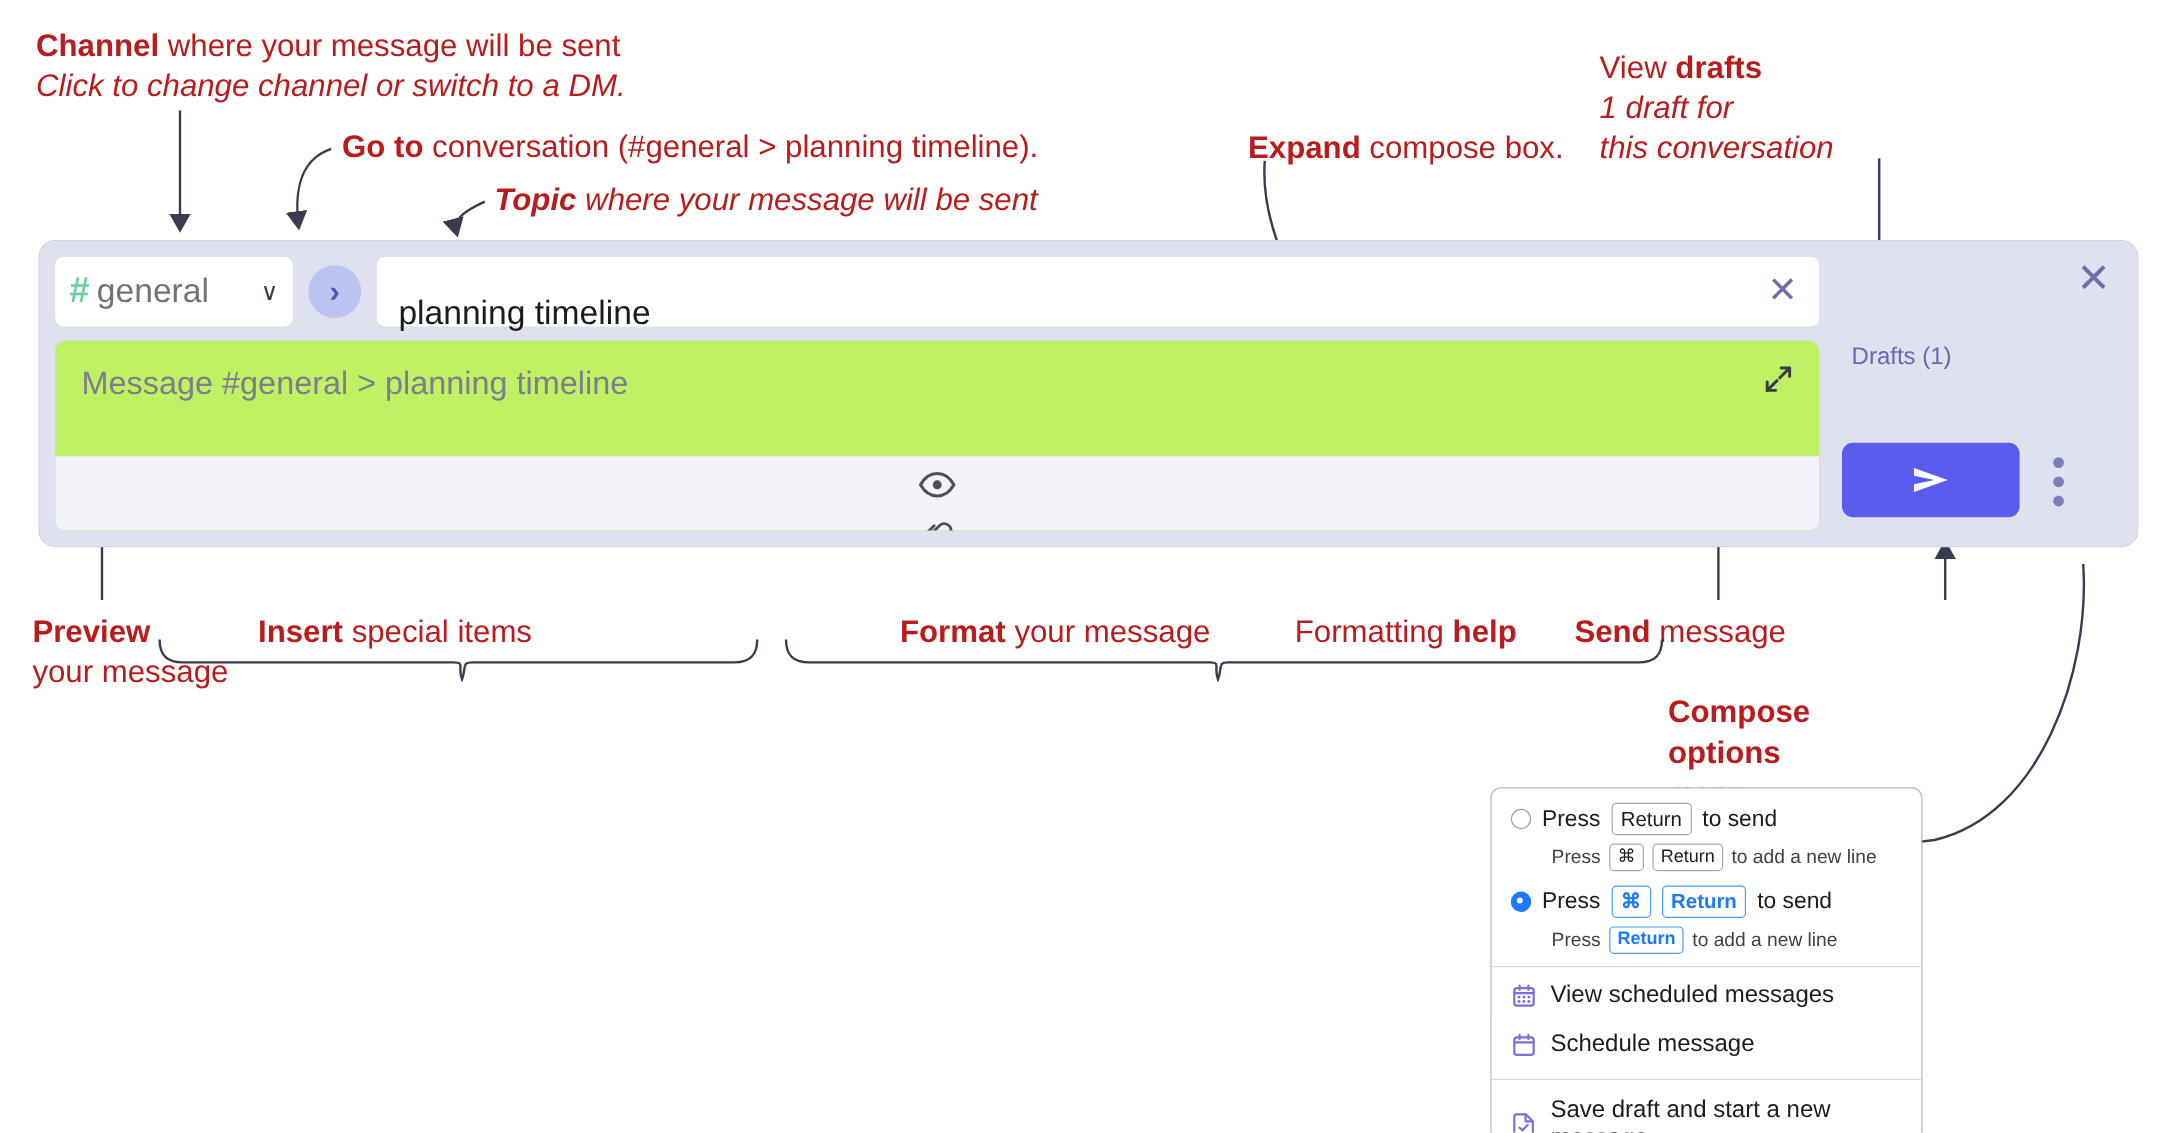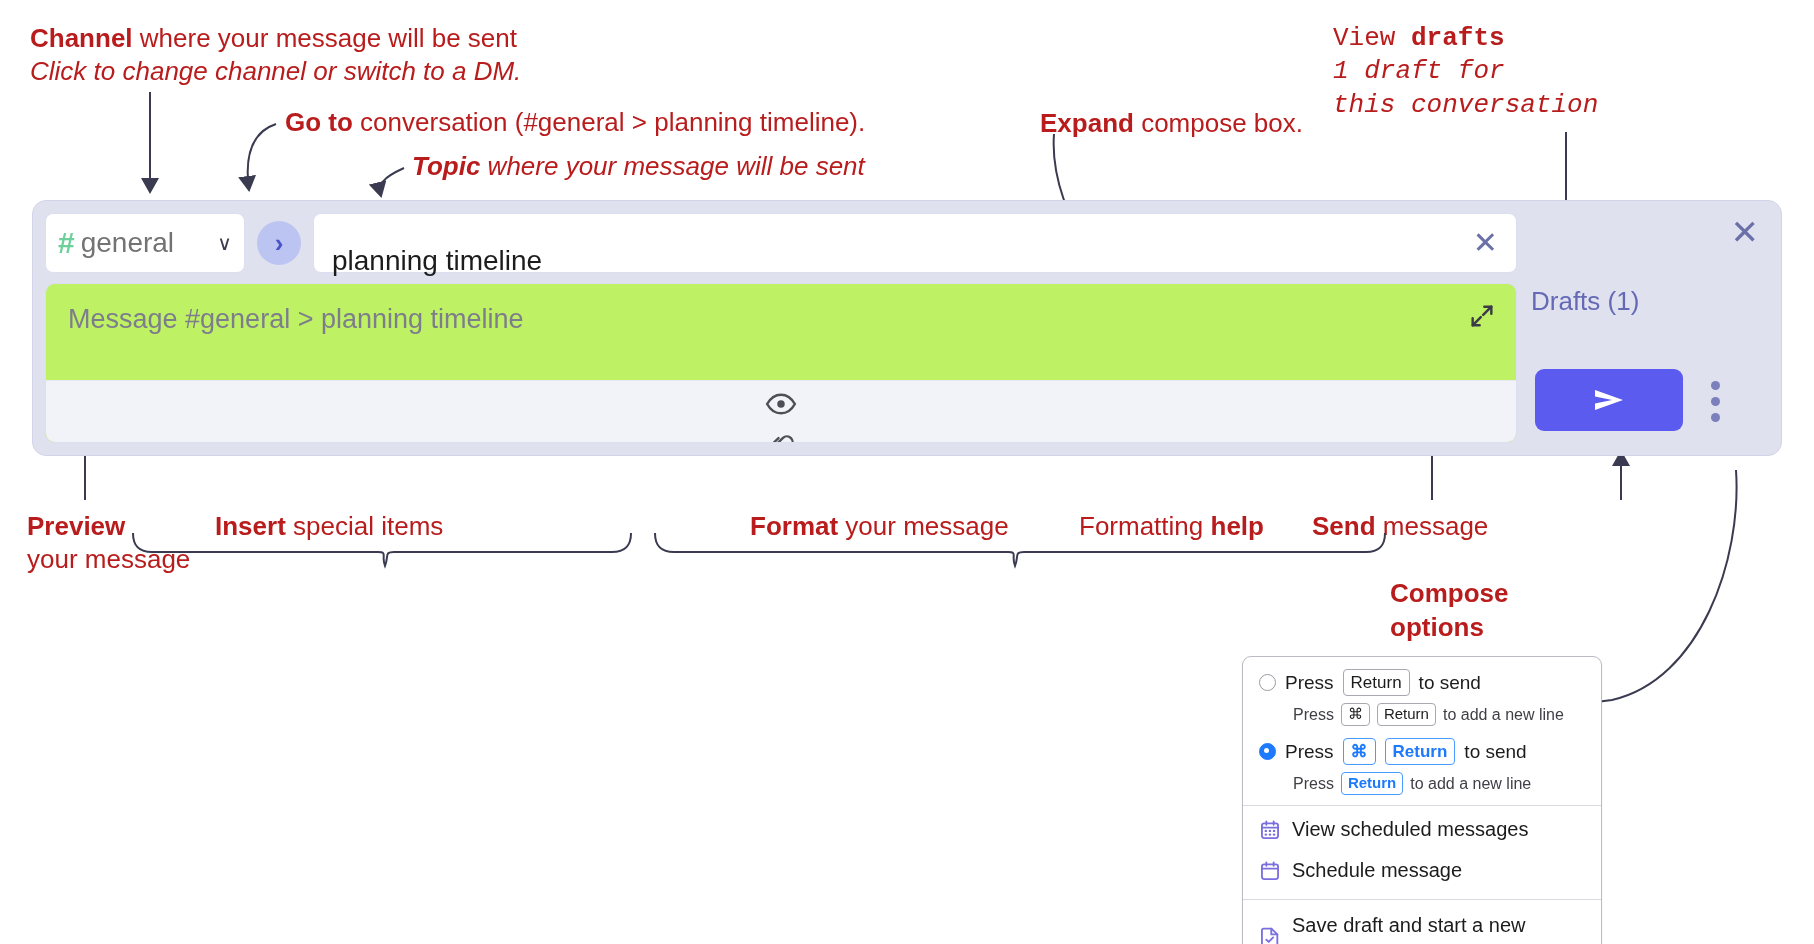--- a/index.html
+++ b/index.html
@@ -180,22 +180,22 @@
   .panel-close {
     position: absolute;
     right: 22px; top: 14px;
     color: #6b70a8;
     font-size: 34px;
     line-height: 1;
     font-weight: 300;
   }
   .drafts-label {
     position: absolute;
-    left: 16px; top: 85px;
-    font-size: 26px;
+    left: 28px; top: 85px;
+    font-size: 20px;
     color: #6569b5;
   }
   .send-btn {
     position: absolute;
     left: 20px; top: 168px;
     width: 148px; height: 62px;
     background: #5b5bef;
     border-radius: 9px;
     display: flex; align-items: center; justify-content: center;
   }
@@ -269,21 +269,21 @@
 </div>
 
 <div class="anno" style="left:412px; top:150px;font-style:italic;">
   <b>Topic</b><span> where your message will be sent</span>
 </div>
 
 <div class="anno" style="left:1040px; top:107px;">
   <b>Expand</b><span> compose box.</span>
 </div>
 
-<div class="anno" style="left:1333px; top:22px;font-family:Liberation Mono, monospace;">
+<div class="anno" style="left:1333px; top:40px;">
   <span>View </span><b>drafts</b><br>
   <i>1 draft for</i><br>
   <i>this conversation</i>
 </div>
 
 <div class="anno" style="left:27px; top:510px;">
   <b>Preview</b><br>
   <span>your message</span>
 </div>
 

